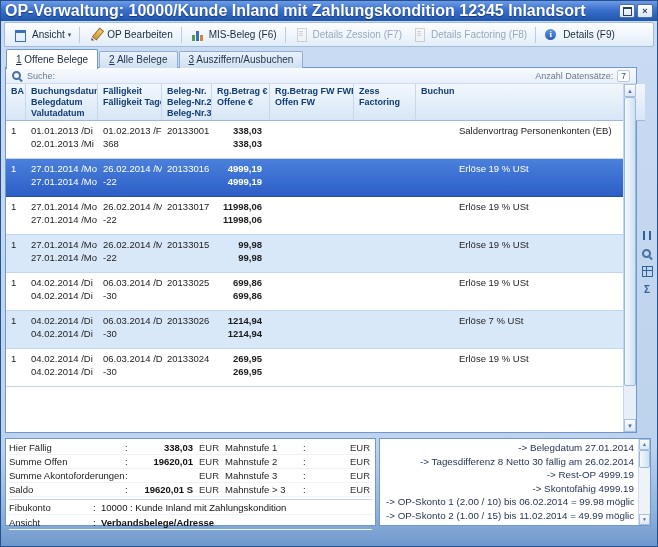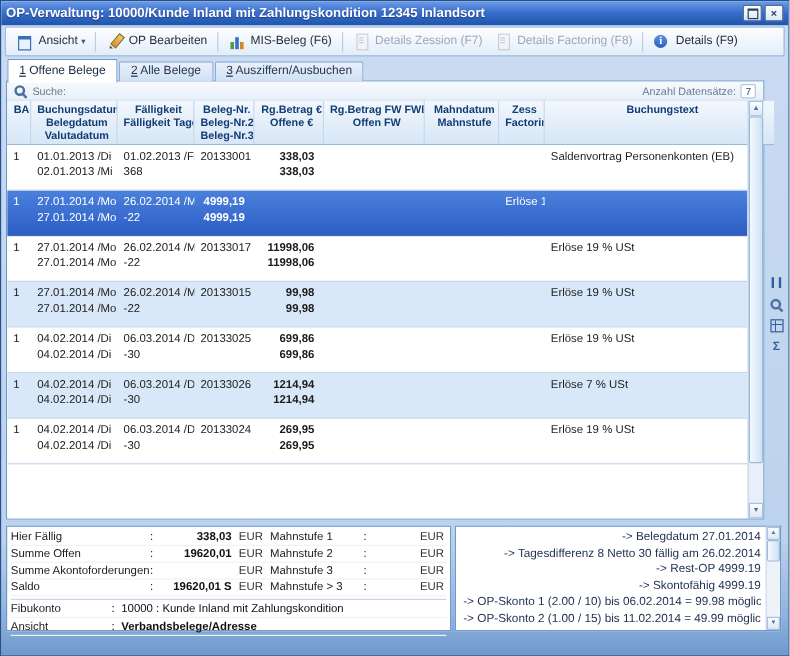--- a/index.html
+++ b/index.html
@@ -2,21 +2,21 @@
 <html><head>
 <meta charset="utf-8">
 <style>
   html,body{margin:0;padding:0;background:#f0f0f0;font-family:"Liberation Sans",sans-serif;}
   .window{position:relative;width:656px;height:545px;border:1px solid #24508e;overflow:hidden;
     background:linear-gradient(180deg,#cadcf2 0%,#bdd2ec 82%,#8fb2dc 94%,#6f98cc 100%);}
   
   .titlebar{position:absolute;left:0;top:0;right:0;height:20px;
     background:linear-gradient(180deg,#6d9ce7 0%,#3a70cd 45%,#1f55ab 100%);
     display:flex;align-items:center;padding:0 4px;color:#fff;box-sizing:border-box;}
-  .title{font-size:11px;font-weight:bold;text-shadow:0 1px 1px rgba(0,0,40,.45);white-space:nowrap;}
+  .title{font-size:16px;font-weight:bold;text-shadow:0 1px 1px rgba(0,0,40,.45);white-space:nowrap;}
   .wbtns{margin-left:auto;display:flex;gap:2px;}
   .wbtn{width:16px;height:14px;background:linear-gradient(#fdfeff,#d9e6f5);border:1px solid #51709c;border-radius:2px;
     display:flex;align-items:center;justify-content:center;color:#27415f;font-size:9px;font-weight:bold;box-sizing:border-box;line-height:1;}
   .maxico{width:7px;height:6px;border:1px solid #27415f;border-top-width:2px;display:block;}
   
   .toolbar{position:absolute;left:3px;top:21px;right:3px;height:25px;
     background:linear-gradient(180deg,#fdfeff,#e2edf9);border:1px solid #a3bcd9;border-radius:2px;
     display:flex;align-items:center;padding:0 3px;box-sizing:border-box;}
   .tbtn{display:flex;align-items:center;height:20px;padding:0 5px;font-size:10px;color:#1c2a3a;border-radius:2px;white-space:nowrap;cursor:default;}
   .tbtn.disabled{color:#9aa8ba;}
@@ -43,21 +43,21 @@
   .content{position:absolute;left:4px;top:66px;width:632px;height:366px;background:#fff;border:1px solid #6f99cc;box-sizing:border-box;z-index:4;}
   .searchrow{position:absolute;left:0;top:0;right:0;height:16px;background:linear-gradient(#f7fafd,#e7f0fa);
     border-bottom:1px solid #cddcee;display:flex;align-items:center;padding:0 6px;font-size:9px;color:#6d7a8c;box-sizing:border-box;gap:4px;}
   .sph{font-style:italic;color:#9fb0c2;}
   .spacer{flex:1;}
   .sbadge{background:#fff;border:1px solid #b4c8de;padding:0 3px;border-radius:2px;color:#33507a;font-size:8.5px;line-height:10px;}
   .mag{position:relative;width:11px;height:11px;display:inline-block;flex:none;}
   .mag::before{content:'';position:absolute;left:0;top:1px;width:5px;height:5px;border:2px solid #4a6fa0;border-radius:50%;}
   .mag::after{content:'';position:absolute;left:8px;top:8px;width:4px;height:2px;background:#4a6fa0;transform:rotate(45deg);transform-origin:0 0;}
   .thead,.trow{display:grid;grid-template-columns:20px 72px 64px 50px 58px 84px 62px 38px 1fr;}
-  .thead{position:absolute;left:0;top:16px;width:639px;height:37px;background:linear-gradient(#f2f7fd,#d7e6f6);border-bottom:1px solid #9db9da;box-sizing:border-box;text-align:center;}
+  .thead{position:absolute;left:0;top:16px;width:639px;height:37px;background:linear-gradient(#f2f7fd,#d7e6f6);border-bottom:1px solid #9db9da;box-sizing:border-box;}
   .hcell{padding:2px 0 0 5px;border-right:1px solid #c6d9ec;overflow:hidden;}
   .hcell:last-child{border-right:none;}
   .hline{font-size:9px;font-weight:bold;color:#113c74;line-height:11px;white-space:nowrap;}
   .tbody{position:absolute;left:0;top:53px;width:617px;bottom:0;overflow:hidden;background:#fff;}
   .trow{height:38px;border-bottom:1px solid #c2d6ec;box-sizing:border-box;background:#fff;}
   .trow.alt{background:#d9e8f8;}
   .trow.selected{background:linear-gradient(180deg,#4b80dc,#2c5ec5);border-bottom-color:#24509f;}
   .trow.selected .ln{color:#fff;}
   .cell{padding:3px 0 0 5px;overflow:hidden;}
   .ln{font-size:9.5px;line-height:13px;color:#1c1c1c;white-space:nowrap;}
@@ -180,24 +180,20 @@
         </div>
         <div class="hcell">
           <div class="hline">Rg.Betrag €</div>
           <div class="hline">Offene €</div>
         </div>
         <div class="hcell">
           <div class="hline">Rg.Betrag FW FWE</div>
           <div class="hline">Offen FW</div>
         </div>
         <div class="hcell">
-          <div class="hline">Mahndatum</div>
-          <div class="hline">Mahnstufe</div>
-        </div>
-        <div class="hcell">
           <div class="hline">Zess</div>
           <div class="hline">Factoring</div>
         </div>
         <div class="hcell">
           <div class="hline">Buchungstext</div>
         </div>
       </div>
     <div class="tbody">
         <div class="trow normal">
           <div class="cell">
@@ -229,20 +225,23 @@
           <div class="cell">
             <div class="ln">1</div>
           </div>
           <div class="cell">
             <div class="ln">27.01.2014 /Mo</div>
             <div class="ln">27.01.2014 /Mo</div>
           </div>
           <div class="cell">
             <div class="ln">26.02.2014 /Mi</div>
             <div class="ln">-22</div>
+          </div>
+          <div class="cell">
+            <div class="ln">20133016</div>
           </div>
           <div class="cell amt">
             <div class="ln">4999,19</div>
             <div class="ln">4999,19</div>
           </div>
           <div class="cell"></div>
           <div class="cell"></div>
           <div class="cell"></div>
           <div class="cell">
             <div class="ln">Erlöse 19 % USt</div>

